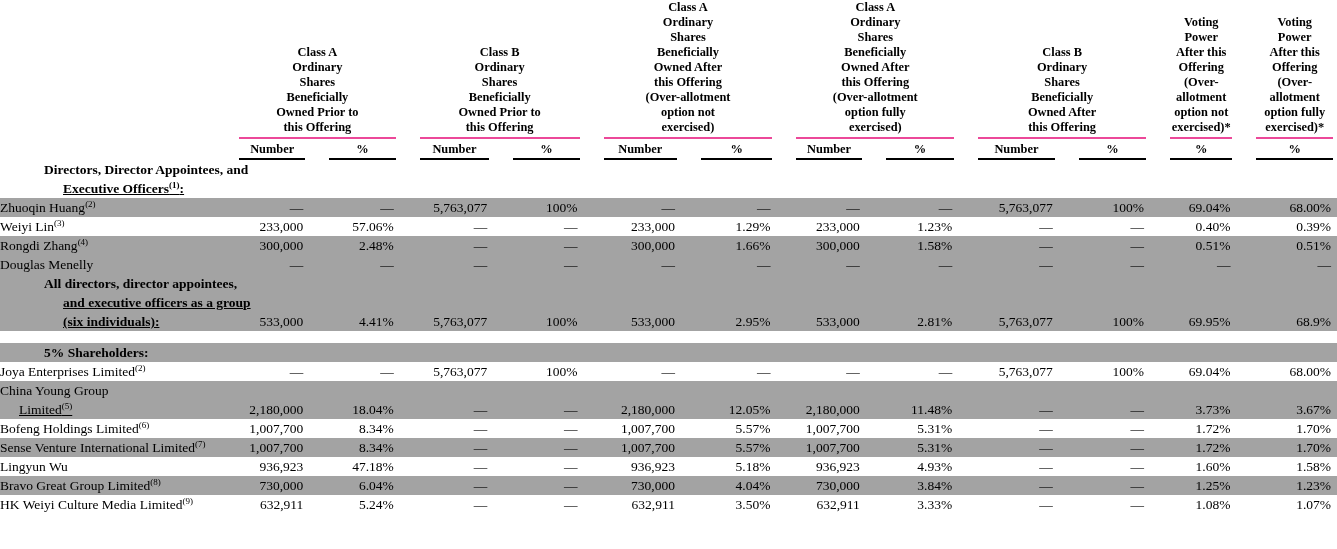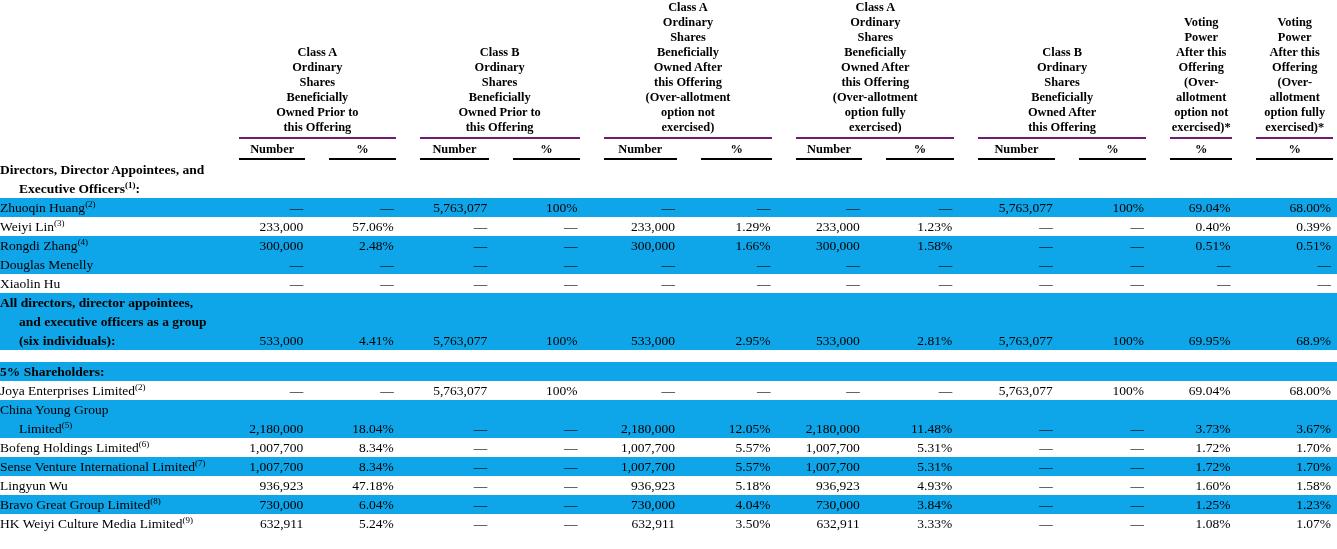--- a/index.html
+++ b/index.html
@@ -15,39 +15,39 @@
     border-collapse: collapse;
     table-layout: fixed;
     width: 1337px;
   }
   td, th { padding: 0; vertical-align: bottom; font-weight: normal; }
 
   
   thead th { font-weight: bold; font-size: 12.4px; line-height: 15px; }
   .grp-rule {
     margin: 0 4px 0 20px;
-    border-bottom: 2px solid #701a75;
+    border-bottom: 2px solid #ec4899;
     padding-bottom: 2px;
     text-align: center;
     white-space: pre-line;
   }
   .sub-rule {
     margin: 1px 4px 0 20px;
     border-bottom: 2px solid #000000;
     text-align: center;
     padding: 2px 0 1px 0;
   }
 
   
   tbody td { font-size: 13.5px; line-height: 19px; }
-  tr.blue { background: #0ea5e9; }
+  tr.blue { background: #a3a3a3; }
   .val { text-align: right; padding-right: 6px; white-space: nowrap; }
   .label-line { white-space: nowrap; }
-  .indent { padding-left: 19px; }
-  .bold { font-weight: bold; }
+  .indent { padding-left: 19px; text-decoration: underline; }
+  .bold { font-weight: bold; padding-left: 44px; }
   sup { font-size: 9px; line-height: 0; vertical-align: super; }
   .spacer-cell { height: 12px; }
 </style>
 </head>
 <body>
 
 <table>
   <colgroup>
     <col style="width:218px">
     <col style="width:90px">
@@ -242,37 +242,20 @@
         <td class="val">—</td>
         <td class="val">—</td>
         <td class="val">—</td>
         <td class="val">—</td>
         <td class="val">—</td>
         <td class="val">—</td>
         <td class="val">—</td>
         <td class="val">—</td>
         <td class="val">—</td>
       </tr>
-      <tr>
-        <td>
-          <div class="label-line">Xiaolin Hu</div>
-        </td>
-        <td class="val">—</td>
-        <td class="val">—</td>
-        <td class="val">—</td>
-        <td class="val">—</td>
-        <td class="val">—</td>
-        <td class="val">—</td>
-        <td class="val">—</td>
-        <td class="val">—</td>
-        <td class="val">—</td>
-        <td class="val">—</td>
-        <td class="val">—</td>
-        <td class="val">—</td>
-      </tr>
       <tr class="blue">
         <td class="bold">
           <div class="label-line">All directors, director appointees,</div>
           <div class="label-line indent">and executive officers as a group</div>
           <div class="label-line indent">(six individuals):</div>
         </td>
         <td class="val">533,000</td>
         <td class="val">4.41%</td>
         <td class="val">5,763,077</td>
         <td class="val">100%</td>

